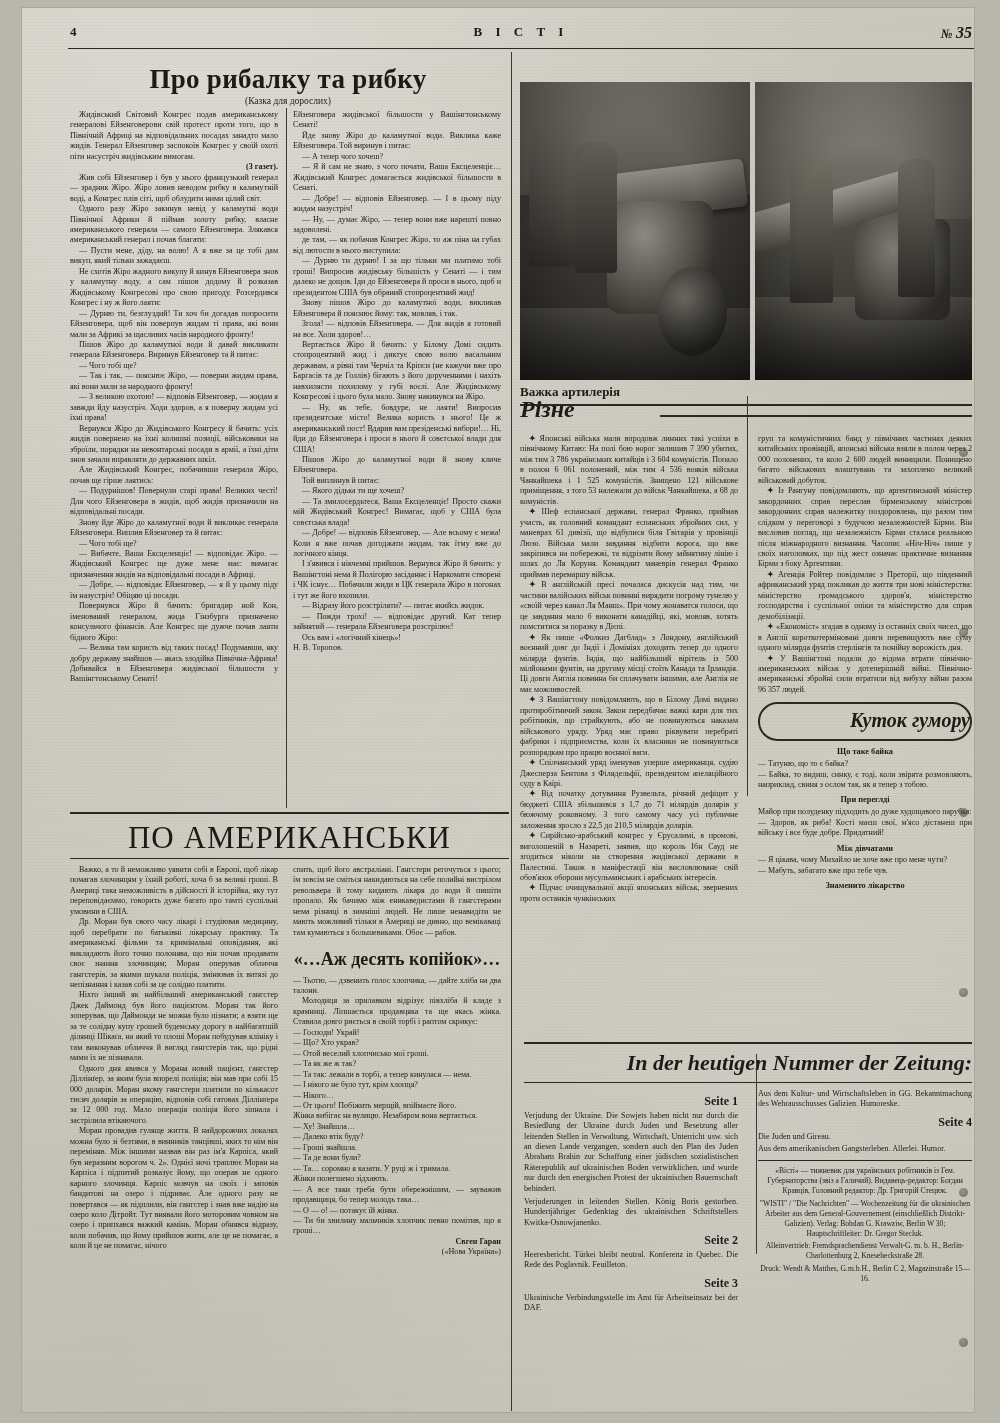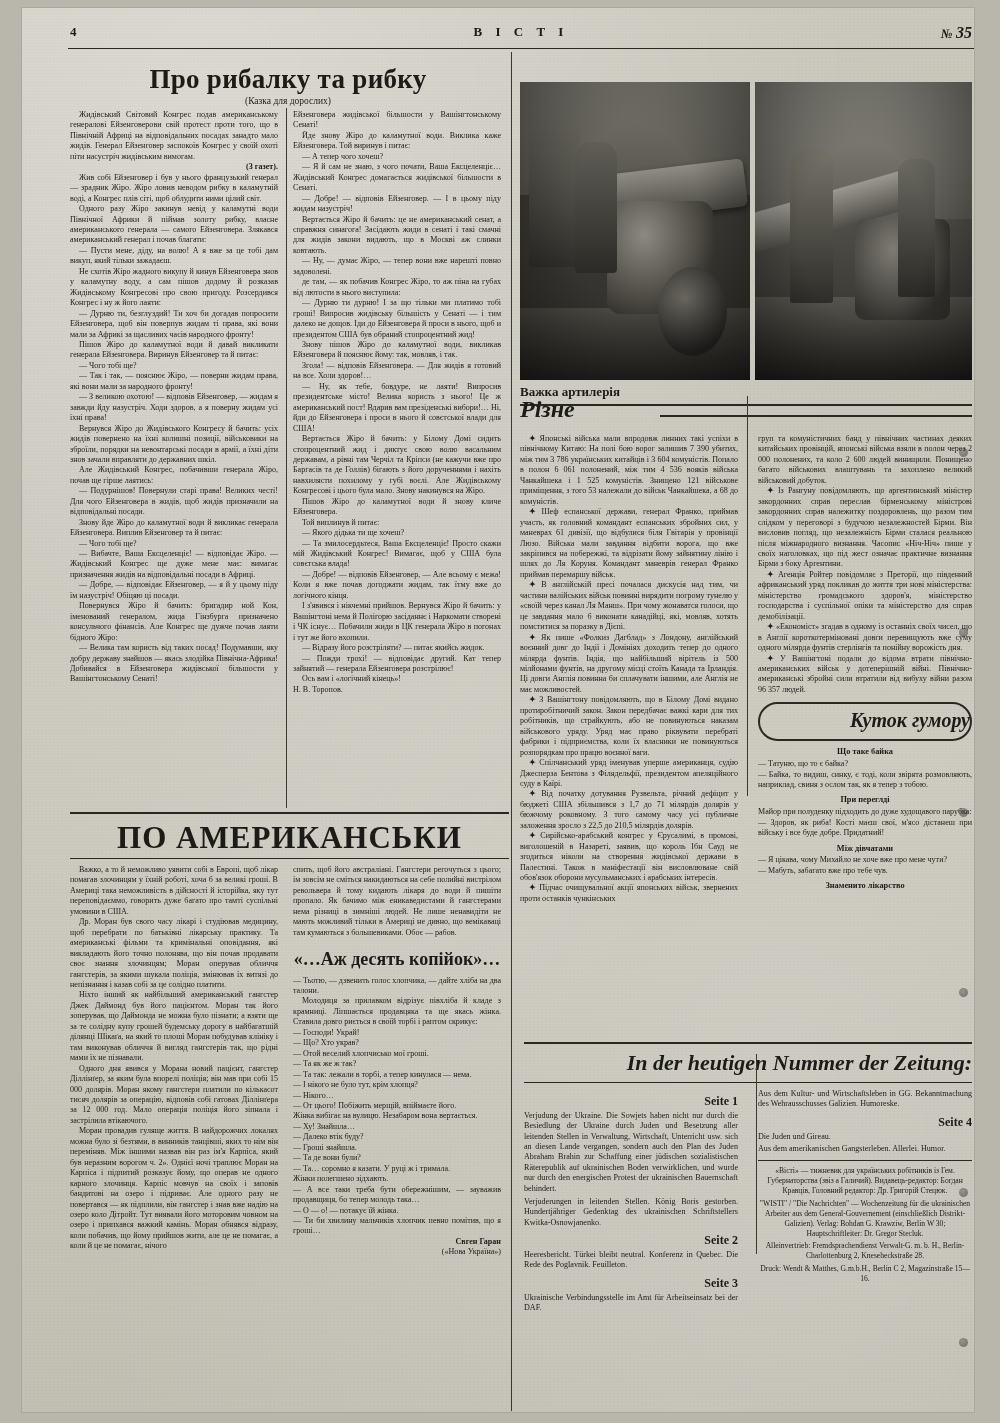--- a/index.html
+++ b/index.html
@@ -114,21 +114,21 @@
 
   
   .humour-box{
     border:2px solid #2a2822;border-radius:26px;text-align:right;
     font-size:20px;font-weight:bold;font-style:italic;padding:5px 0 7px 0;margin:7px 0 6px 0;
   }
   .hsub{font-weight:bold;text-align:center;font-size:8.3px;margin:5px 0 1px;}
 
   
   .headline-amer{
-    font-size:31px;font-weight:bold;text-align:center;letter-spacing:1px;margin:6px 0 2px;
+    font-size:31px;font-weight:normal;text-align:center;letter-spacing:1px;margin:6px 0 2px;
   }
   .sub-amer{font-size:18px;font-weight:bold;text-align:center;margin:10px 0 4px;}
 
   .german-head{
     font-family:"Liberation Serif", serif;
     font-size:22px;font-style:italic;font-weight:bold;text-align:right;margin:4px 0 6px;
   }
   .g-sec{text-align:right;font-weight:bold;font-size:12px;margin:5px 0 2px;font-family:Liberation Serif, serif;}
   .g-txt{font-size:8.1px;line-height:1.28;text-align:justify;}
   .imprint{font-size:7.6px;line-height:1.3;text-align:justify;}
@@ -197,28 +197,27 @@
           </div>
         </div>
 
         <div class="c2" style="top:58px">
           <div class="txt">
             <p class="noind">Ейзенговера жидівської більшости у Вашінгтонському Сенаті!</p>
             <p>Йде знову Жіро до каламутної води. Виклика каже Ейзенговера. Той виринув і питає:</p>
             <p>— А тепер чого хочеш?</p>
             <p>— Я й сам не знаю, з чого почати, Ваша Ексцеленціє… Жидівський Конгрес домагається жидівської більшости в Сенаті.</p>
             <p>— Добре! — відповів Ейзенговер. — І в цьому піду жидам назустріч!</p>
-            <p>Вертається Жіро й бачить: це не американський сенат, а справжня синагога! Засідають жиди в сенаті і такі смачні для жидів закони видають, що в Москві аж слинки ковтають.</p>
             <p>— Ну, — думає Жіро, — тепер вони вже нарешті повно задоволені.</p>
             <p>де там, — як побачив Конгрес Жіро, то аж піна на губах від лютости в нього виступила:</p>
             <p>— Дурню ти дурню! І за що тільки ми платимо тобі гроші! Випросив жидівську більшість у Сенаті — і тим далеко не дощов. Іди до Ейзенговера й проси в нього, щоб и президентом США був обраний стопроцентний жид!</p>
             <p>Знову пішов Жіро до каламутної води, викликав Ейзенговера й пояснює йому: так, мовляв, і так.</p>
             <p>Згола! — відповів Ейзенговера. — Для жидів я готовий на все. Холи здоров!…</p>
+            <p>Вертається Жіро й бачить: у Білому Домі сидить стопроцентний жид і диктує свою волю васальним державам, а рівні там Черчіл та Кріпси (не кажучи вже про Баргасів та де Голлів) бігають з його дорученнями і нахіть навхилясти похилому у губі воєлі. Але Жидівському Конгресові і цього була мало. Знову накинувся на Жіро.</p>
             <p>— Ну, як тебе, бовдуре, не лаяти! Випросив президентське місто! Велика користь з нього! Це ж американський пост! Вдарив вам презіденські вибори!… Ні, йди до Ейзенговера і проси в нього й совєтської влади для США!</p>
-            <p>Вертається Жіро й бачить: у Білому Домі сидить стопроцентний жид і диктує свою волю васальним державам, а рівні там Черчіл та Кріпси (не кажучи вже про Баргасів та де Голлів) бігають з його дорученнями і нахіть навхилясти похилому у губі воєлі. Але Жидівському Конгресові і цього була мало. Знову накинувся на Жіро.</p>
             <p>Пішов Жіро до каламутної води й знову кличе Ейзенговера.</p>
             <p>Той виплинув й питає:</p>
             <p>— Якого дідька ти ще хочеш?</p>
             <p>— Та змилосердьтеся, Ваша Ексцеленціє! Просто скажи мій Жидівський Конгрес! Вимагає, щоб у США була совєтська влада!</p>
             <p>— Добре! — відповів Ейзенговер, — Але всьому є межа! Коли я вже почав догоджати жидам, так їтму вже до логічного кінця.</p>
             <p>І з'явився і нікчемні прийшов. Вернувся Жіро й бачить: у Вашінгтоні нема й Полігорю засіданнє і Наркомати створені і ЧК існує… Побачили жиди в ЦК генерала Жіро в погонах і тут же його вхопили.</p>
             <p>— Відразу його розстріляти? — питає якийсь жидок.</p>
             <p>— Пожди трохі! — відповідає другий. Кат тепер зайнятий — генерала Ейзенговера розстрілює!</p>
             <p>Ось вам і «логічний кінець»!</p>
             <p class="noind">Н. В. Торопов.</p>

